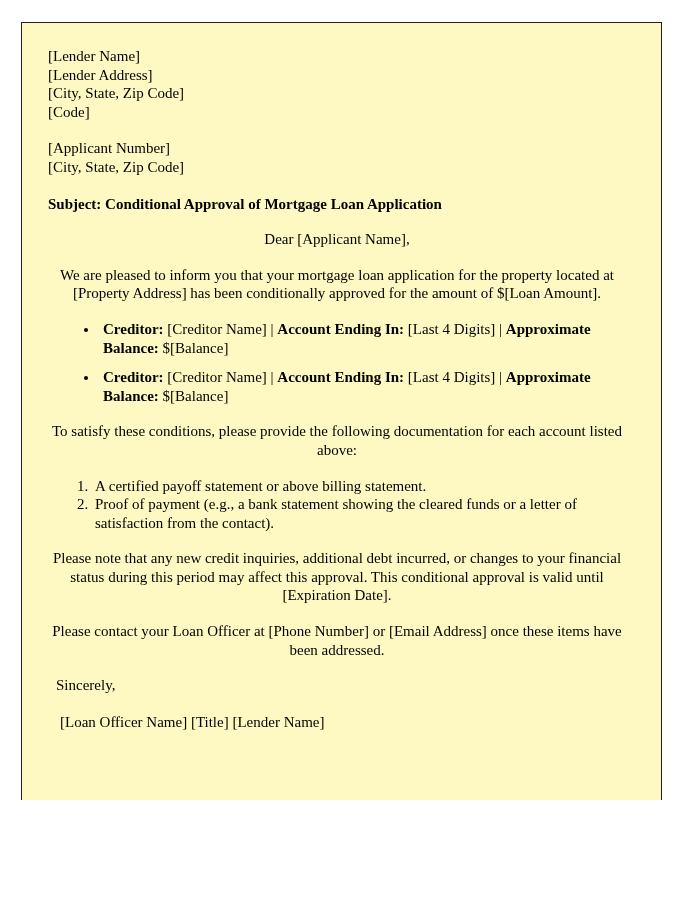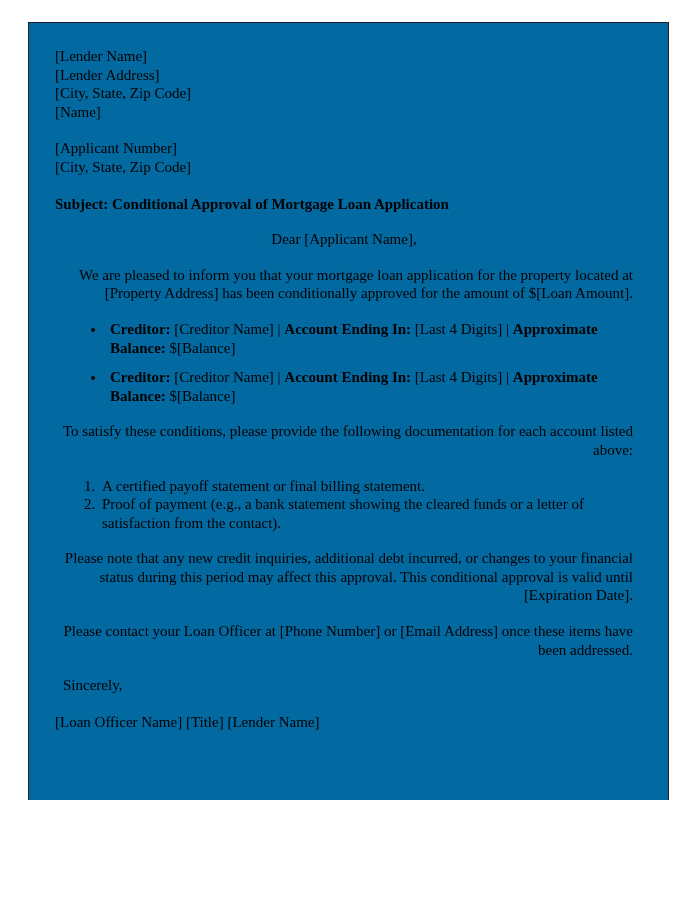--- a/index.html
+++ b/index.html
@@ -11,30 +11,30 @@
     width: 700px;
     height: 900px;
     font-family: "Liberation Serif", "DejaVu Serif", serif;
     color: #000000;
     overflow: hidden;
   }
 
   
   .page-frame {
     position: absolute;
-    left: 28px;
+    left: 21px;
     top: 22px;
     width: 641px;
     height: 778px;
     border-left: 1.3px solid #231f20;
     border-right: 1.3px solid #231f20;
     border-top: 1.3px solid #231f20;
     border-bottom: none;
     box-sizing: border-box;
-    background: #0369a1;
+    background: #fef9c3;
   }
 
   .letter-body {
     position: absolute;
     left: 26px;
     top: 24px;
     width: 578px;
     font-size: 15px;
     line-height: 18.6px;
   }
@@ -43,21 +43,21 @@
   .addr-block {
     margin: 0 0 18px 0;
   }
   .addr-block .line {
     display: block;
     white-space: pre;
   }
 
   p.para {
     margin: 0 0 17px 0;
-    text-align: right;
+    text-align: center;
   }
 
   .subject {
     font-weight: bold;
     margin: 13px 0 17px 0;
   }
 
   .salutation {
     margin: 0 0 17px 0;
     text-align: center;
@@ -80,34 +80,34 @@
     list-style-type: decimal;
   }
   ol.numbers > li {
     margin: 0;
     padding: 0 0 0 3px;
     line-height: 18.6px;
   }
 
   b, .b { font-weight: bold; }
 
-  .sig-block { margin: 0; }
+  .sig-block { margin: 12px; }
   .closing { margin: 0 0 18px 8px; }
 </style>
 </head>
 <body>
 
 <div class="page-frame">
   <div class="letter-body">
 
     <div class="addr-block">
       <span class="line">[Lender Name]</span>
       <span class="line">[Lender Address]</span>
       <span class="line">[City, State, Zip Code]</span>
-      <span class="line">[Name]</span>
+      <span class="line">[Code]</span>
     </div>
 
     <div class="addr-block">
       <span class="line">[Applicant Number]</span>
       <span class="line">[City, State, Zip Code]</span>
     </div>
 
     <p class="subject">Subject: Conditional Approval of Mortgage Loan Application</p>
 
     <p class="salutation">Dear [Applicant Name],</p>
@@ -134,21 +134,21 @@
         <span>[Last 4 Digits]</span>
         <span>|</span>
         <span class="b">Approximate Balance:</span>
         <span>$[Balance]</span>
       </li>
     </ul>
 
     <p class="para">To satisfy these conditions, please provide the following documentation for each account listed above:</p>
 
     <ol class="numbers">
-      <li>A certified payoff statement or final billing statement.</li>
+      <li>A certified payoff statement or above billing statement.</li>
       <li>Proof of payment (e.g., a bank statement showing the cleared funds or a letter of satisfaction from the contact).</li>
     </ol>
 
     <p class="para">Please note that any new credit inquiries, additional debt incurred, or changes to your financial status during this period may affect this approval. This conditional approval is valid until [Expiration Date].</p>
 
     <p class="para">Please contact your Loan Officer at [Phone Number] or [Email Address] once these items have been addressed.</p>
 
     <p class="closing">Sincerely,</p>
 
     <div class="sig-block">

